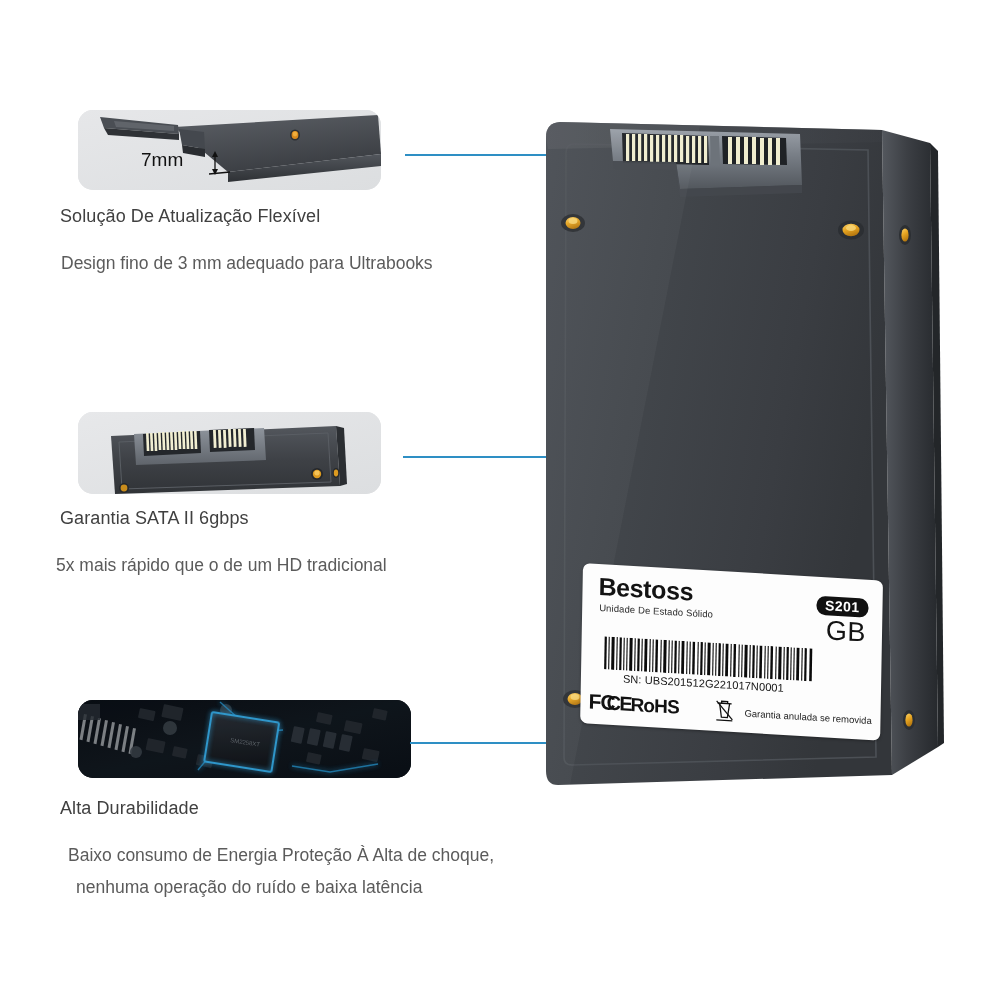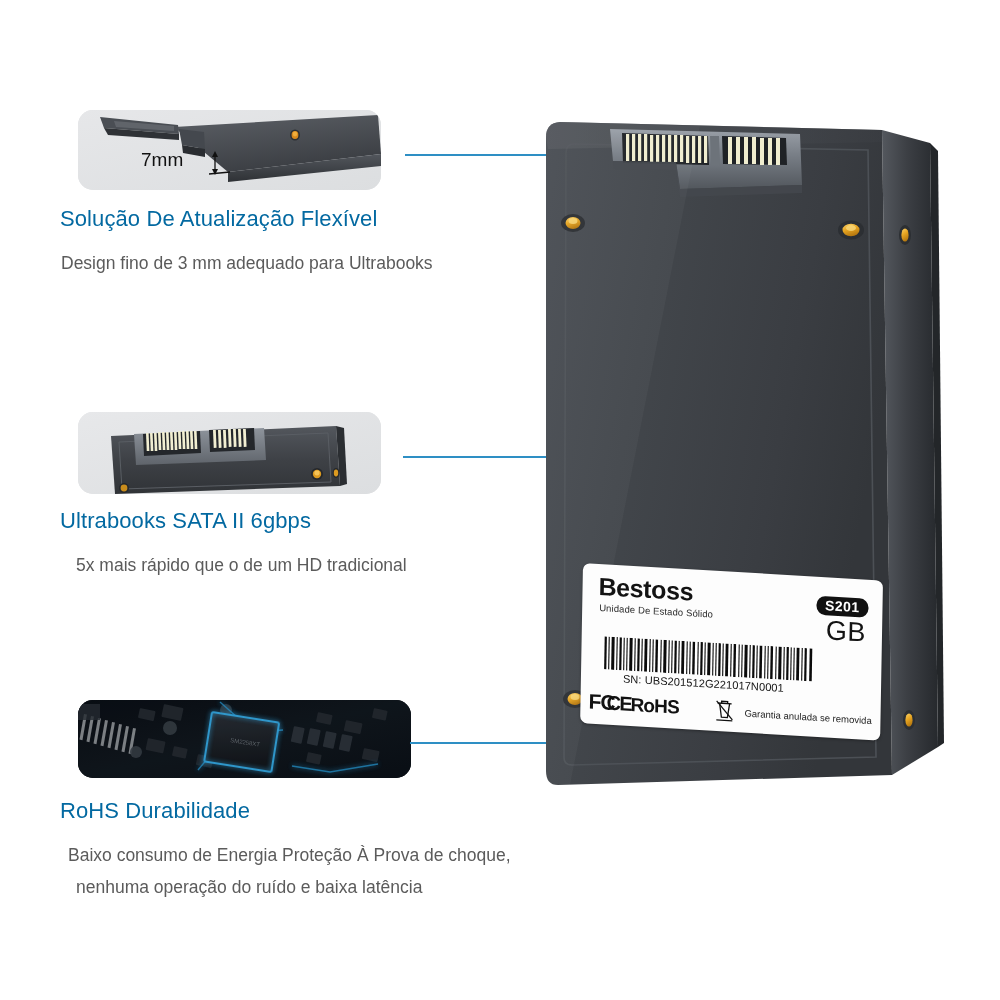--- a/index.html
+++ b/index.html
@@ -24,22 +24,22 @@
   .feature { position: absolute; }
 
   .fimg {
     position: absolute;
     border-radius: 15px;
     overflow: hidden;
     background: #e2e3e5;
   }
   .ftitle {
     position: absolute;
-    color: #0369a1;
-    font-size: 22px;
+    color: #404040;
+    font-size: 18px;
     font-weight: 400;
     letter-spacing: 0.1px;
     white-space: nowrap;
   }
   .fsub {
     position: absolute;
     color: #5b5b5b;
     font-size: 17.5px;
     font-weight: 400;
     line-height: 30px;
@@ -259,23 +259,23 @@
           <ellipse cx="239" cy="62" rx="4.2" ry="4.2" fill="#dc9a20"></ellipse>
           <ellipse cx="239" cy="61" rx="2.6" ry="2.4" fill="#f6c356"></ellipse>
           <ellipse cx="258" cy="61" rx="3.4" ry="5" fill="#25282c"></ellipse>
           <ellipse cx="258" cy="61" rx="2.2" ry="3.4" fill="#dc9a20"></ellipse>
           <ellipse cx="46" cy="76" rx="5" ry="5" fill="#25282c"></ellipse>
           <ellipse cx="46" cy="76" rx="3.4" ry="3.4" fill="#c98c1c"></ellipse>
         </g>
       </svg>
     </div>
 
-    <div class="ftitle" style="left:60px; top:508px;">Ultrabooks SATA II 6gbps</div>
-
-    <div class="fsub" style="left:56px; top:550px;margin-left:20px;">5x mais rápido que o de um HD tradicional</div>
+    <div class="ftitle" style="left:60px; top:508px;">Garantia SATA II 6gbps</div>
+
+    <div class="fsub" style="left:56px; top:550px;">5x mais rápido que o de um HD tradicional</div>
   </div>
 
   <div class="feature">
 
     <div class="fimg" style="left:78px; top:700px; width:333px; height:78px; background:#080c12;">
       <svg width="333" height="78" viewBox="0 0 333 78">
         <defs>
           <linearGradient id="pcbBg" x1="0" y1="0" x2="1" y2="1">
             <stop offset="0" stop-color="#0a0f16"></stop>
             <stop offset="0.5" stop-color="#11181f"></stop>
@@ -340,23 +340,23 @@
         <g fill="#2d343c">
           <rect x="216" y="26" width="11" height="16" rx="1" transform="rotate(12 216 26)"></rect>
           <rect x="232" y="28" width="11" height="16" rx="1" transform="rotate(12 232 28)"></rect>
           <rect x="248" y="31" width="11" height="16" rx="1" transform="rotate(12 248 31)"></rect>
           <rect x="264" y="34" width="11" height="16" rx="1" transform="rotate(12 264 34)"></rect>
         </g>
         <rect x="0" y="0" width="333" height="78" fill="#000" opacity="0.12"></rect>
       </svg>
     </div>
 
-    <div class="ftitle" style="left:60px; top:798px;">RoHS Durabilidade</div>
-
-    <div class="fsub" style="left:68px; top:840px;">Baixo consumo de Energia Proteção À Prova de choque,</div>
+    <div class="ftitle" style="left:60px; top:798px;">Alta Durabilidade</div>
+
+    <div class="fsub" style="left:68px; top:840px;">Baixo consumo de Energia Proteção À Alta de choque,</div>
 
     <div class="fsub" style="left:76px; top:872px;">nenhuma operação do ruído e baixa latência</div>
   </div>
 
   <div class="leader h" style="left:405px; top:154px; width:142px;"></div>
 
   <div class="leader h" style="left:403px; top:456px; width:237px;"></div>
   <div class="leader v" style="left:638px; top:158px; height:300px;"></div>
 
   <div class="leader h" style="left:410px; top:742px; width:222px;"></div>

